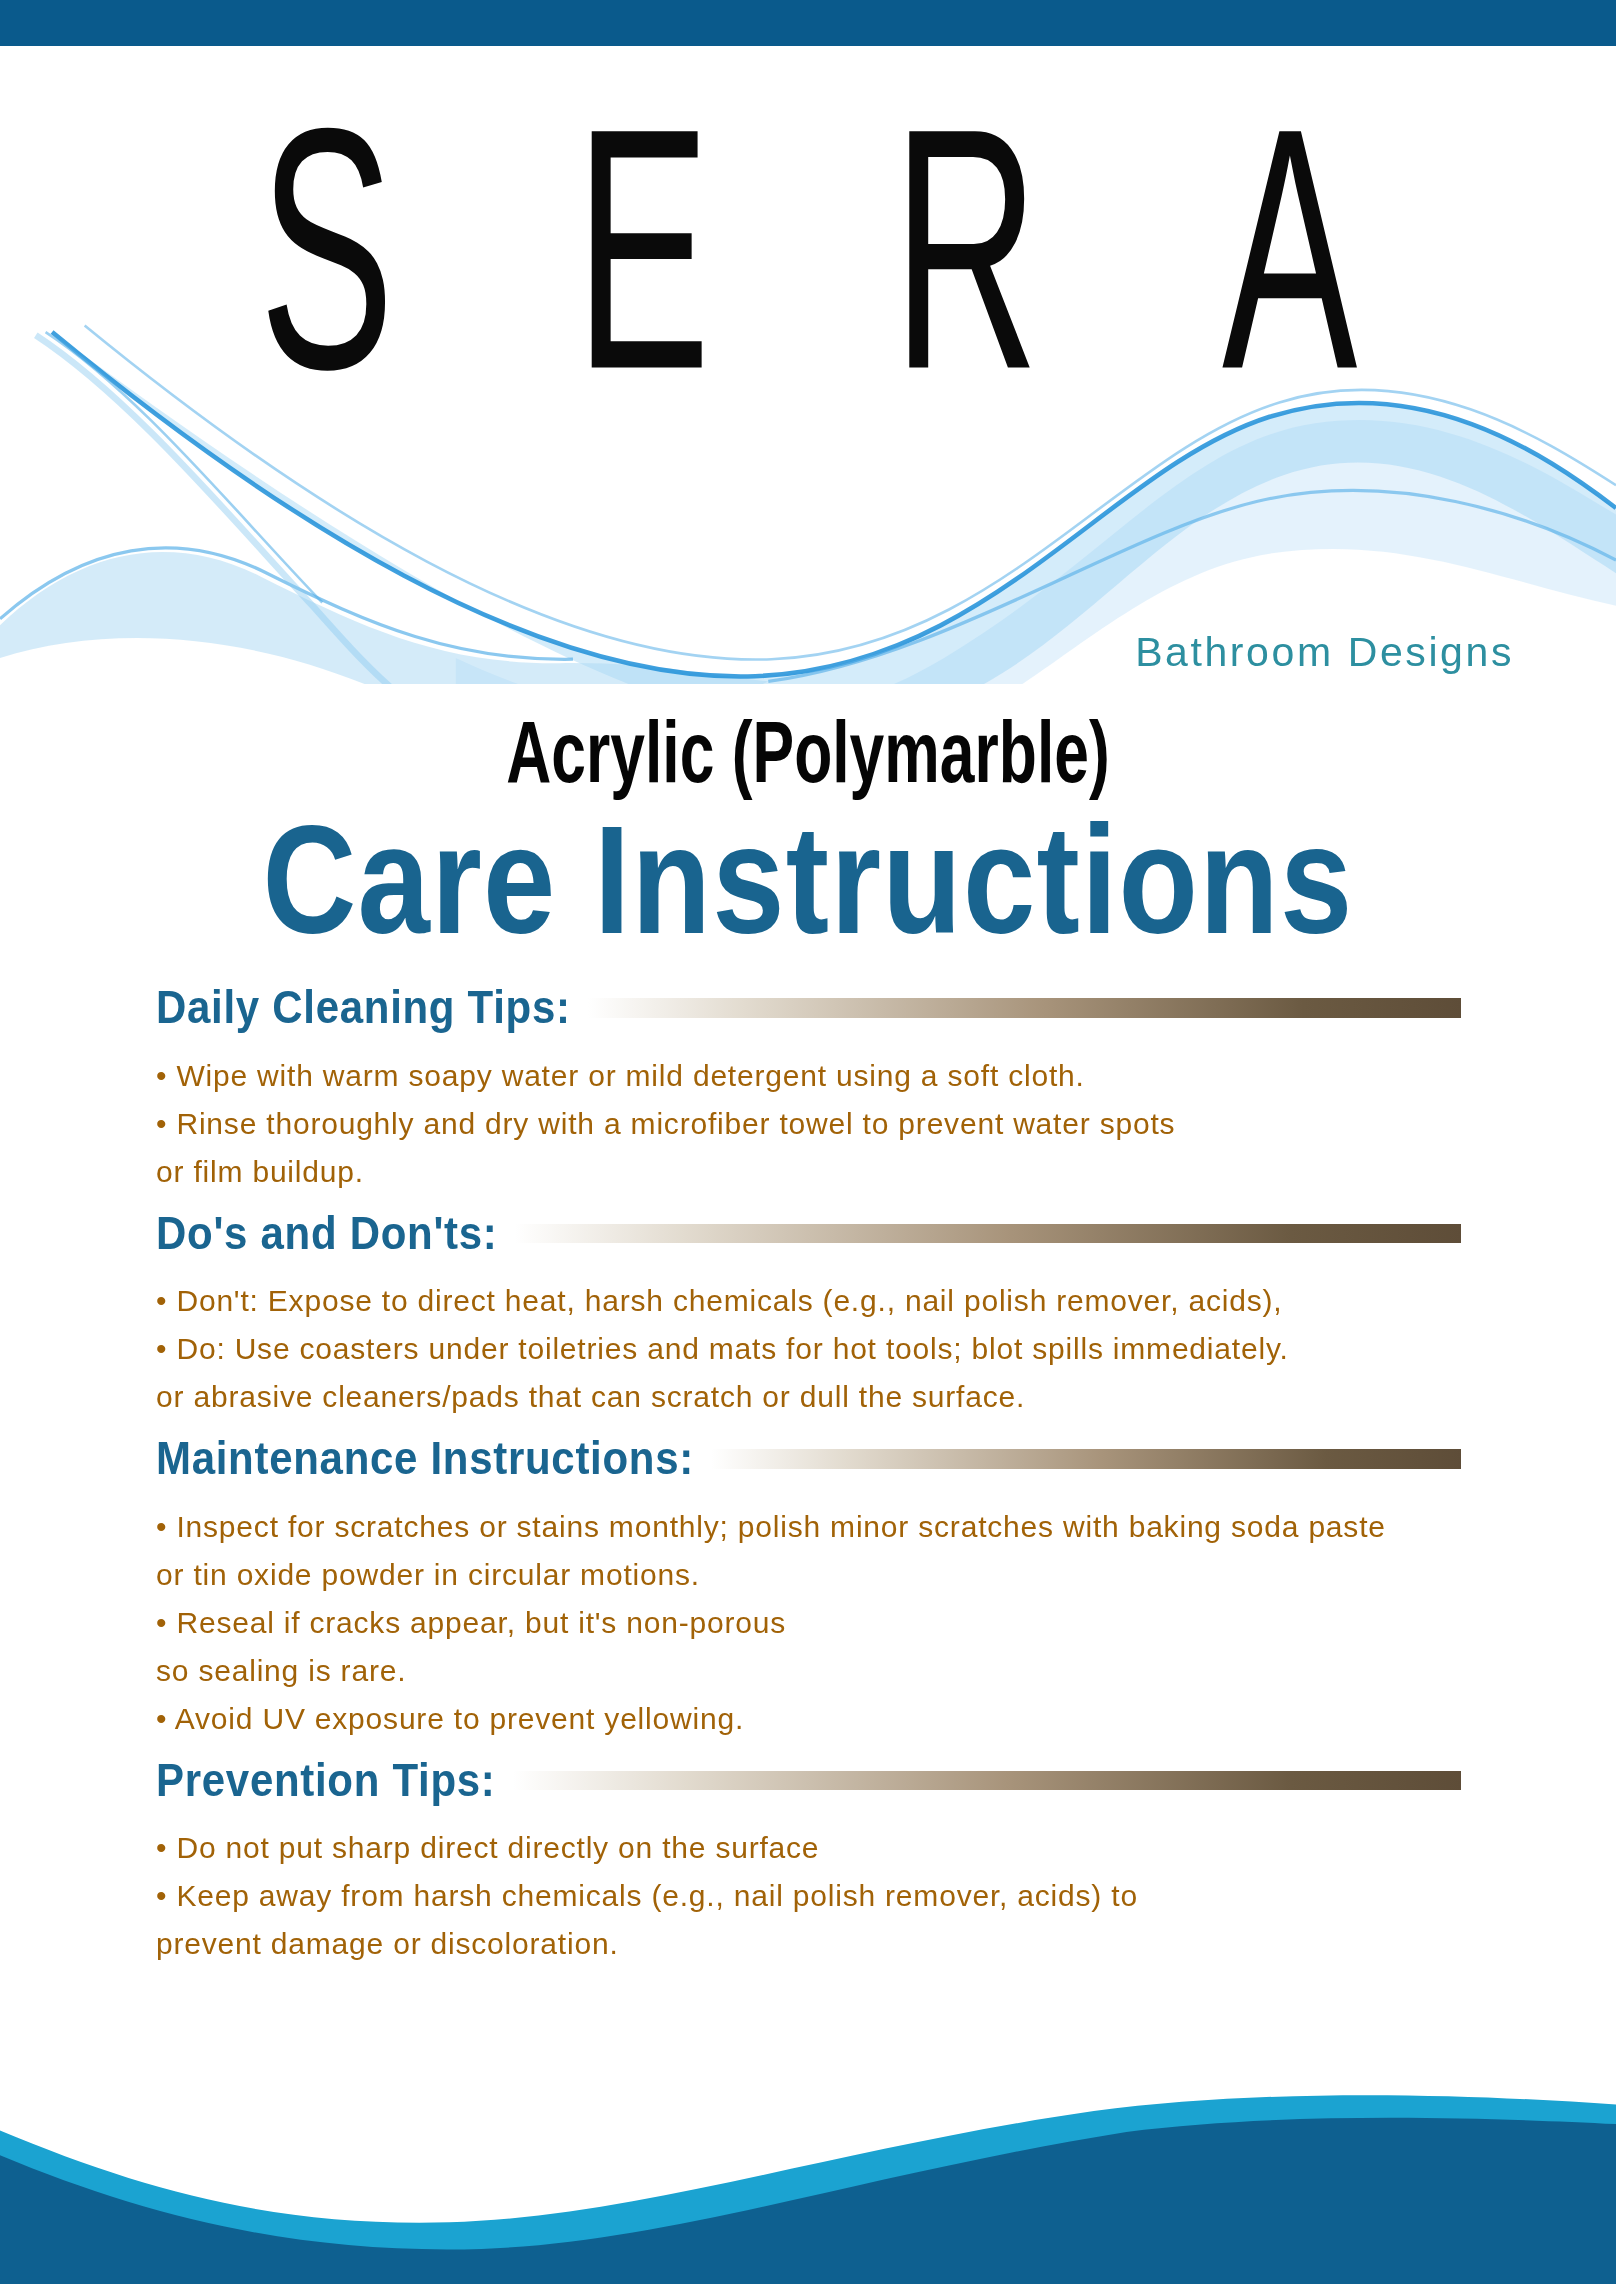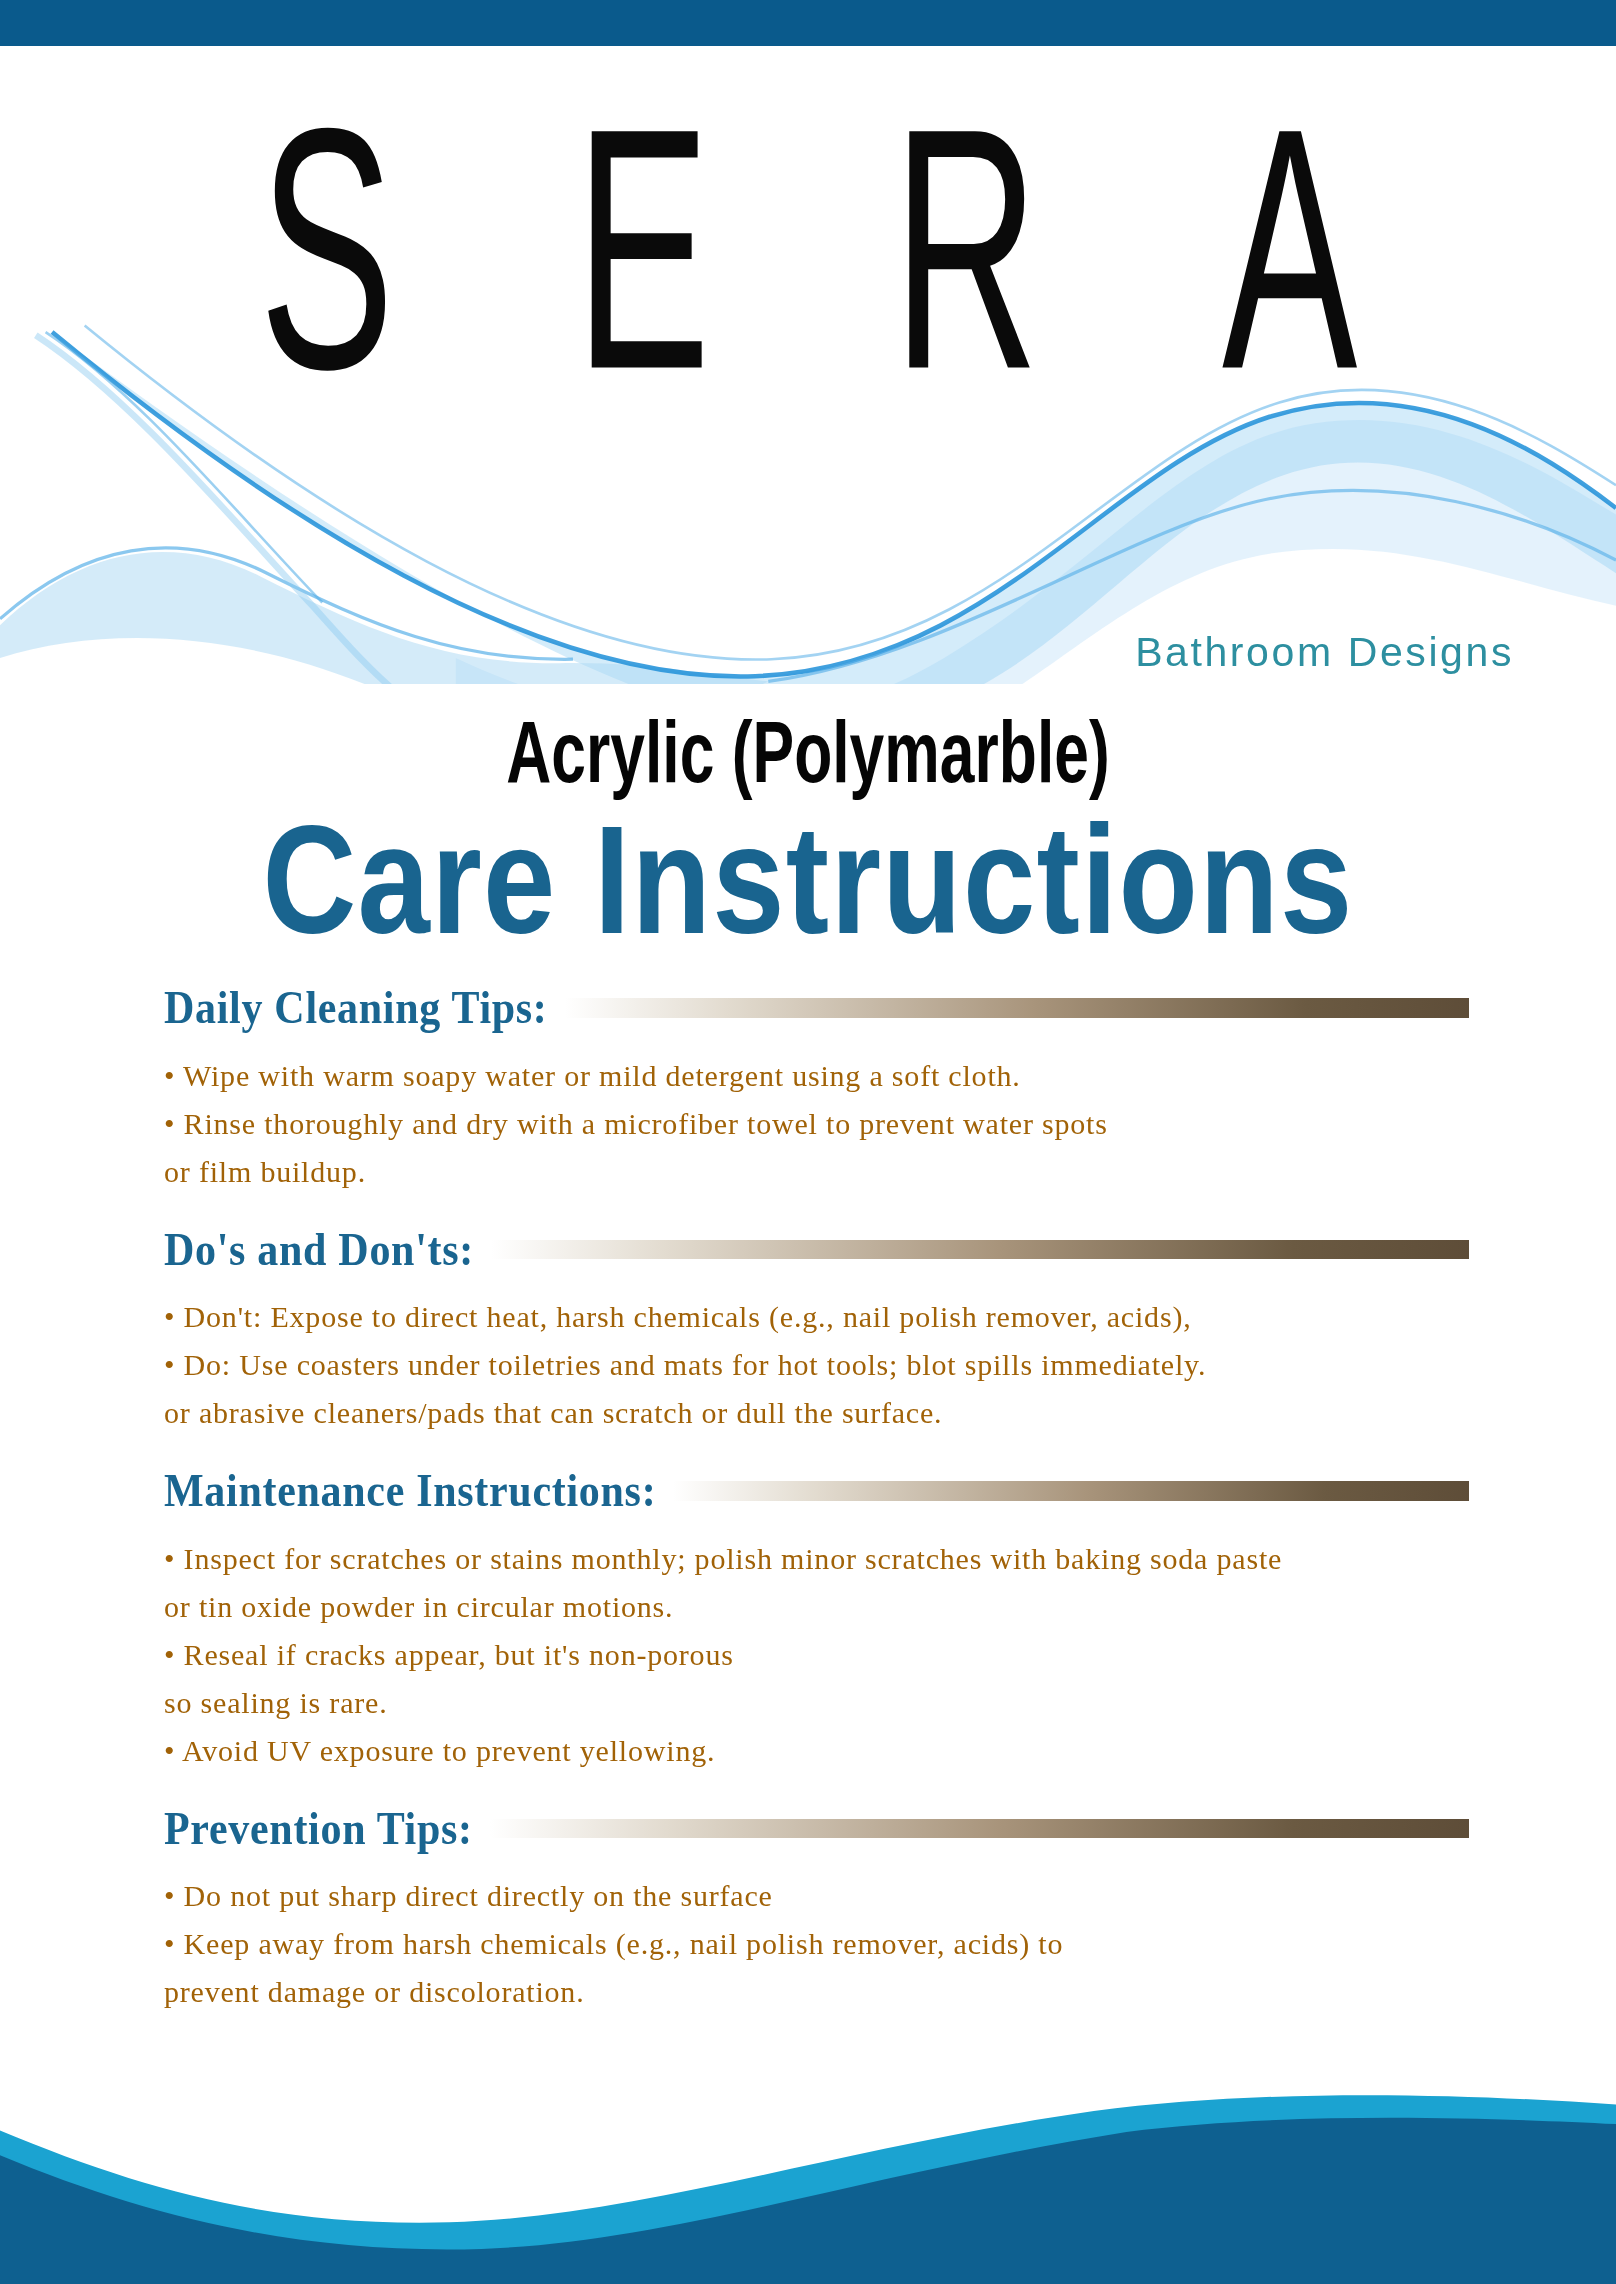--- a/index.html
+++ b/index.html
@@ -40,23 +40,23 @@
     white-space:nowrap;
   }
   .title {
     position:absolute; top:796px; left:0; width:1616px; z-index:6;
     text-align:center; font-size:130px; line-height:143px; font-weight:700;
     color:#19648f; letter-spacing:1.3px;
     transform:scaleY(1.18); transform-origin:top center;
     white-space:nowrap;
   }
   .content {
-    position:absolute; top:984px; left:164px; width:1305px; z-index:6;font-family:Liberation Serif, serif;
+    position:absolute; top:984px; left:156px; width:1305px; z-index:6;
   }
-  .section + .section { margin-top:30px; }
+  .section + .section { margin-top:14px; }
   .sec-head { display:flex; align-items:center; gap:17px; height:48px; }
   .sec-title {
     font-size:42px; font-weight:700; color:#1a6590; letter-spacing:0.7px;
     white-space:nowrap; transform:scaleY(1.10); transform-origin:center left;
   }
   .sec-bar {
     flex:1; height:19.5px; align-self:center;
     background:linear-gradient(90deg,#ffffff 0%,#e2dbcf 18%,#a8947b 52%,#6b5a42 82%,#5e4d38 100%);
   }
   .sec-lines { margin-top:19.5px; }

